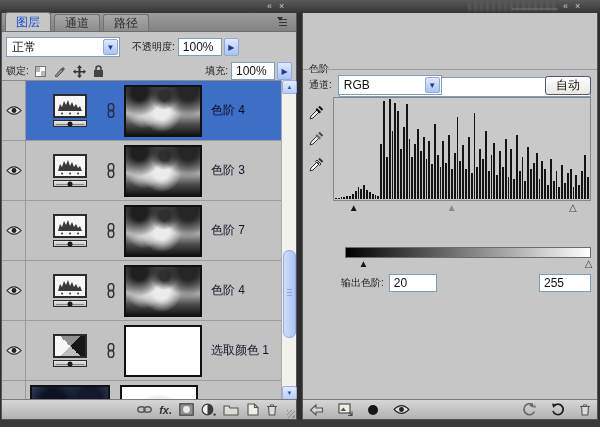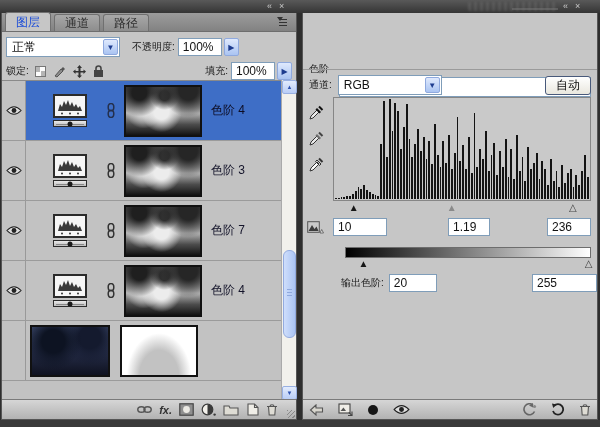--- a/index.html
+++ b/index.html
@@ -282,20 +282,41 @@
             </div>
         </div>
         <svg class="chain" width="10" height="15" viewBox="0 0 10 15">
             <ellipse cx="5" cy="4.2" rx="2.8" ry="3.6" fill="none" stroke="#333" stroke-width="1.5"></ellipse>
             <ellipse cx="5" cy="10.8" rx="2.8" ry="3.6" fill="none" stroke="#333" stroke-width="1.5"></ellipse>
           </svg>
         <div class="mthumb thumb-house"></div>
         <span class="lname">色阶 4</span>
       </div>
 
+      <div class="lrow">
+        <div class="eyecell">
+          <svg width="16" height="11" viewBox="0 0 18 12">
+              <path d="M1 6 Q9 -2.5 17 6 Q9 14.5 1 6 Z" fill="#ddd" stroke="#222" stroke-width="1.2"></path>
+              <circle cx="9" cy="6" r="2.7" fill="#222"></circle>
+            </svg>
+        </div>
+        <div class="adjwrap">
+          <div class="adjicon" style="background:conic-gradient(from -45deg at 50% 50%, #8f8f8f 0 90deg, #161616 90deg 180deg, #bdbdbd 180deg 270deg, #f7f7f7 270deg 360deg);"></div>
+          <div class="adjbar">
+              <span class="line"></span>
+              <span class="knob"></span>
+            </div>
+        </div>
+        <svg class="chain" width="10" height="15" viewBox="0 0 10 15">
+            <ellipse cx="5" cy="4.2" rx="2.8" ry="3.6" fill="none" stroke="#333" stroke-width="1.5"></ellipse>
+            <ellipse cx="5" cy="10.8" rx="2.8" ry="3.6" fill="none" stroke="#333" stroke-width="1.5"></ellipse>
+          </svg>
+        <div class="mthumb thumb-white"></div>
+        <span class="lname">选取颜色 1</span>
+      </div>
 
       <div class="lrow">
         <div class="eyecell"></div>
         <div class="mthumb thumb-night" style="margin-left:4px;flex:0 0 80px;width:80px;"></div>
         <div class="mthumb thumb-hump" style="margin-left:10px;"></div>
       </div>
     </div>
 
     <div class="vscroll" style="height:320px;">
       <div class="sbtn" style="top:0;">▲</div>
@@ -475,41 +496,31 @@
         <i style="height: 44%;"></i>
         <i style="height: 22%;"></i>
       </div>
 
     <div class="trirow" style="top:189px;">
       <span class="tri" style="left:8%;color:#161616;">▲</span>
       <span class="tri" style="left:46%;color:#8a8a8a;">▲</span>
       <span class="tri" style="left:93%;color:#444;">△</span>
     </div>
 
-    <div class="rrow" style="left:0;top:204px;width:294px;height:19px;">
-      <svg width="17" height="14" viewBox="0 0 17 14" style="margin-left:4px;">
-          <rect x="0.7" y="1.7" width="11.6" height="10.6" fill="#c9c9c9" stroke="#555" stroke-width="1"></rect>
-          <path d="M1.5 11 L5 5 L7.5 9 L9.5 6.5 L11.5 11 Z" fill="#3c3c3c"></path>
-          <path d="M13 13 L16.5 13 L14.7 9.5 Z" fill="#e9e9e9" stroke="#555" stroke-width="0.8"></path>
-        </svg>
-      <span class="nbox" style="width:54px;margin-left:9px;">10</span>
-      <span class="nbox" style="width:42px;margin-left:61px;">1.19</span>
-      <span class="nbox" style="width:44px;margin-left:auto;margin-right:6px;">236</span>
-    </div>
 
     <div class="gradbar"></div>
     <div class="trirow" style="left:42px;top:245px;width:246px;">
       <span class="tri" style="left:7.5%;color:#161616;">▲</span>
       <span class="tri" style="left:99%;color:#444;">△</span>
     </div>
 
     <div class="rrow" style="left:0;top:260px;width:294px;height:19px;">
       <span class="inlabel" style="margin-left:38px;">输出色阶:</span>
       <span class="nbox" style="width:48px;margin-left:5px;">20</span>
-      <span class="nbox" style="width:65px;margin-left:auto;">255</span>
+      <span class="nbox" style="width:52px;margin-left:auto;margin-right:6px;">255</span>
     </div>
 
     <div class="btoolbar" style="padding:0 6px;gap:14px;">
       <span class="ticon">
         <svg width="15" height="12" viewBox="0 0 15 12">
             <path d="M7 1 L1.5 6 L7 11 V8 H13.5 V4 H7 Z" fill="#d8d6ce" stroke="#555" stroke-width="1.1"></path>
           </svg>
       </span>
       <span class="ticon">
         <svg width="15" height="13" viewBox="0 0 15 13">

